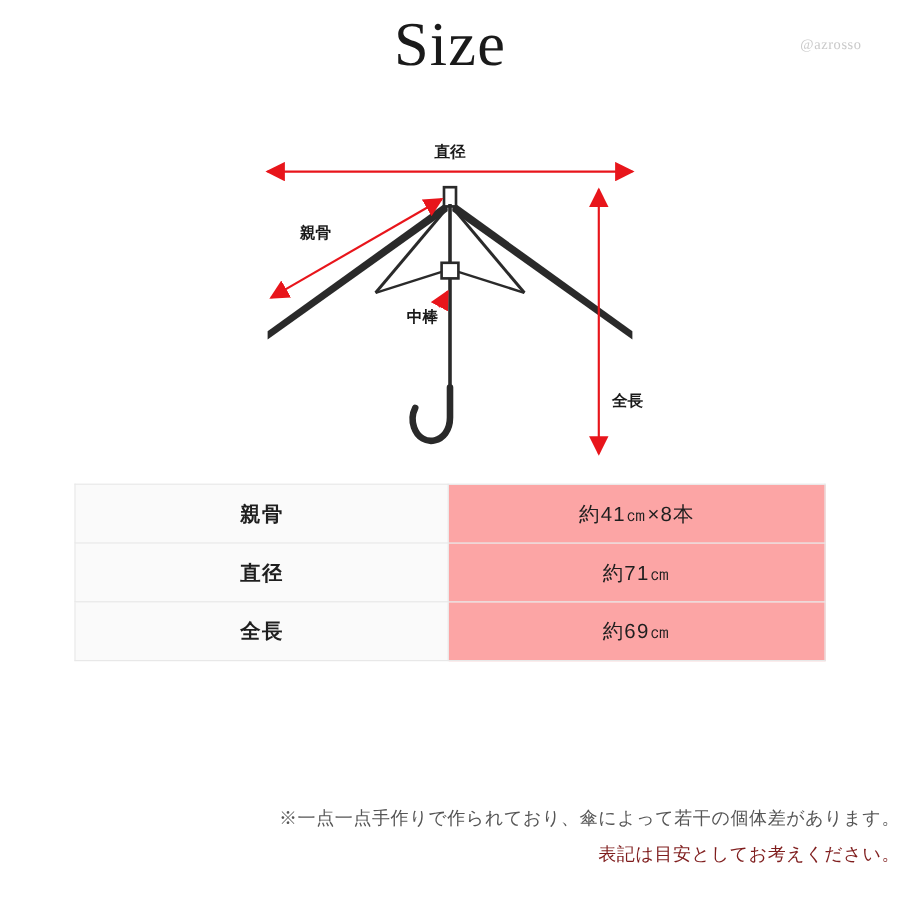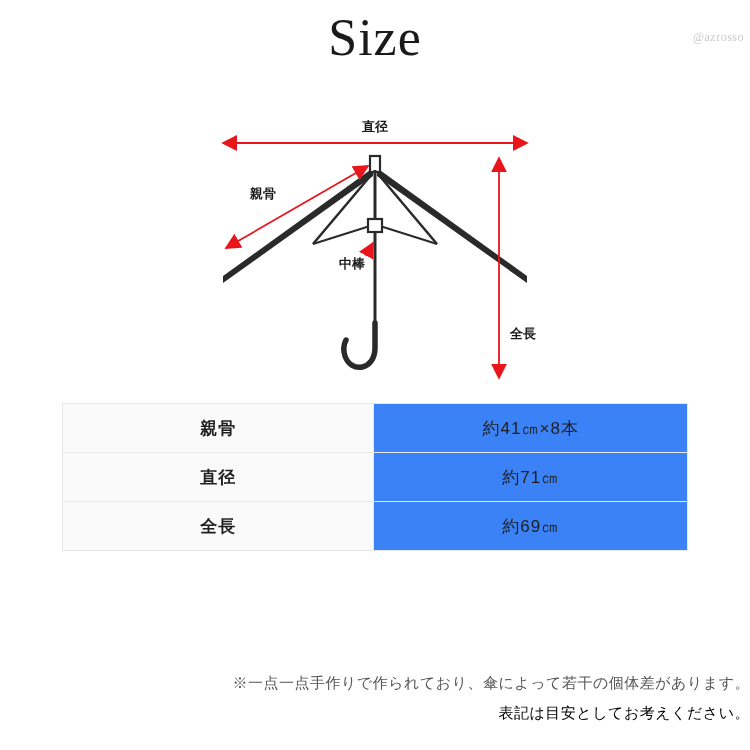--- a/index.html
+++ b/index.html
@@ -32,21 +32,21 @@
     font-family: "Liberation Serif", serif;
     font-size: 52px;
     font-weight: 400;
     letter-spacing: 1px;
     color: #1a1a1a;
   }
 
   .watermark {
     position: absolute;
     top: 30px;
-    right: 6px;
+    right: 32px;
     font-family: "Liberation Serif", serif;
     font-size: 12px;
     color: #c9c9c9;
     letter-spacing: 0.5px;
   }
 
   .diagram {
     position: absolute;
     top: 108px;
     left: 60px;
@@ -76,39 +76,39 @@
     letter-spacing: 1px;
     font-family: "Liberation Sans", sans-serif;
   }
   .spec-table td.label {
     width: 312px;
     background: #fafafa;
     font-weight: 700;
   }
   .spec-table td.value {
     width: 314px;
-    background: #3b82f6;
+    background: #fca5a5;
     font-weight: 400;
   }
 
   .notes {
     position: absolute;
     left: 0;
     top: 668px;
     width: 750px;
     text-align: right;
   }
   .notes .note-line {
     font-size: 15px;
     color: #555555;
     letter-spacing: 0.5px;
     line-height: 30px;
   }
   .notes .note-line.secondary {
-    color: #000000;
+    color: #7f1d1d;
   }
 
   text.lbl {
     font-family: "Liberation Sans", sans-serif;
     font-size: 13px;
     font-weight: 700;
     fill: #1a1a1a;
   }
 </style>
 </head>

